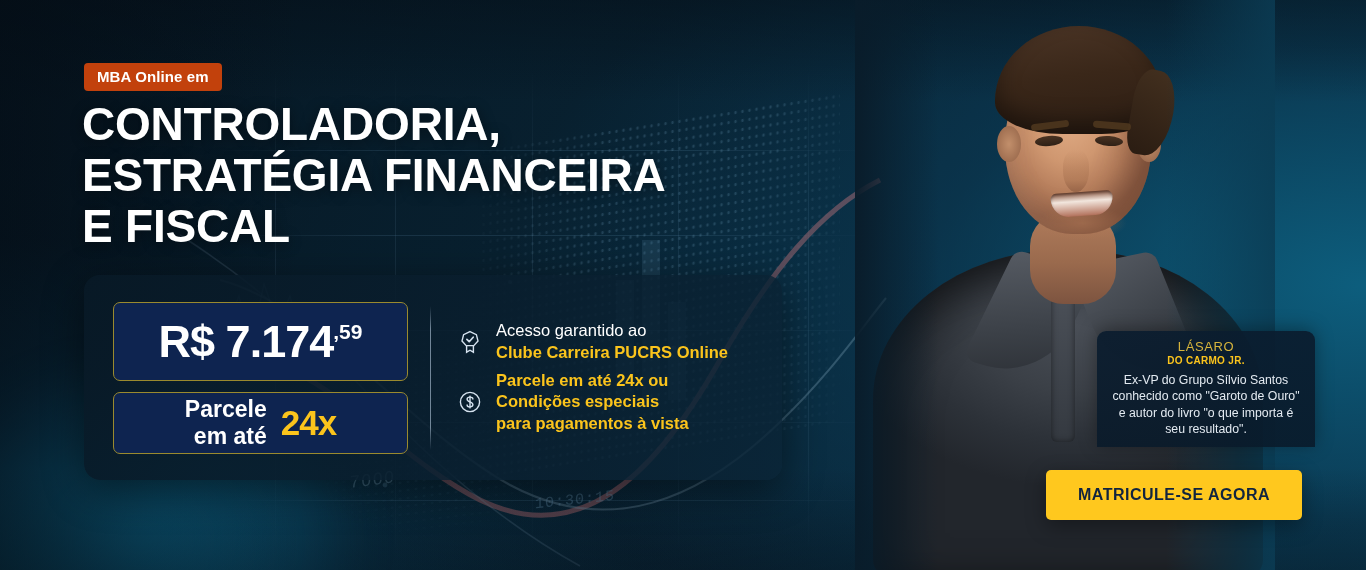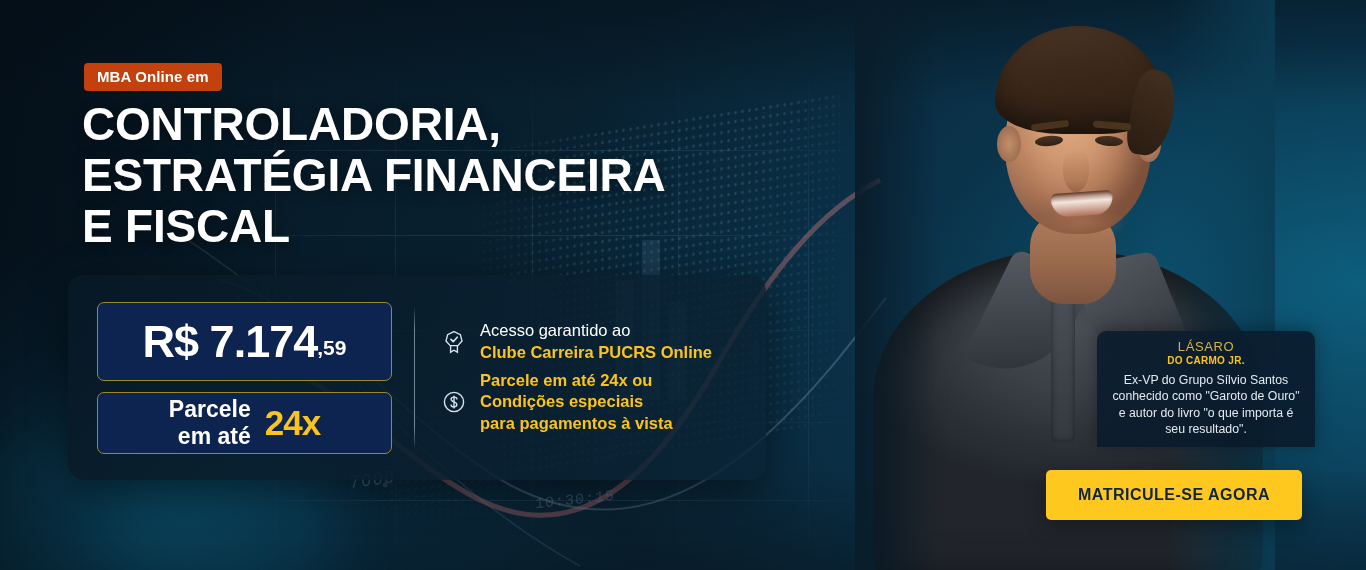--- a/index.html
+++ b/index.html
@@ -209,21 +209,21 @@
     color:#ffffff;
     font-size:46px;
     font-weight:bold;
     line-height:1.11;
     letter-spacing:-.2px;
     text-shadow:0 2px 14px rgba(0,0,0,.45);
   }
 
   
   .offer{
-    position:absolute; left:68px; top:275px;
+    position:absolute; left:84px; top:275px;
     width:698px; height:205px;
     background:linear-gradient(120deg, rgba(8,25,38,.93) 0%, rgba(9,30,46,.88) 55%, rgba(10,36,54,.80) 100%);
     border-radius:16px;
     box-shadow:0 10px 40px rgba(0,0,0,.45);
     display:flex;
     align-items:center;
   }
   .offer-left{
     width:324px;
     padding-left:29px;
@@ -241,21 +241,21 @@
   .price{
     color:#ffffff;
     font-weight:bold;
     font-size:45px;
     letter-spacing:-1px;
     display:flex; align-items:flex-start;
     line-height:1;
   }
   .price .cents{
     font-size:21px;
-    margin-top:18px;
+    margin-top:2px;
     letter-spacing:0;
   }
   .inst-label{
     color:#ffffff;
     font-size:23px;
     font-weight:bold;
     line-height:1.14;
     text-align:right;
   }
   .inst-value{

